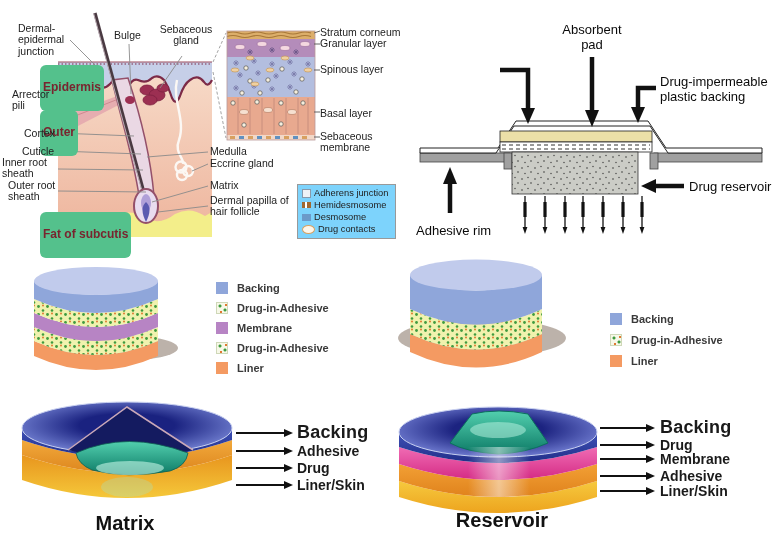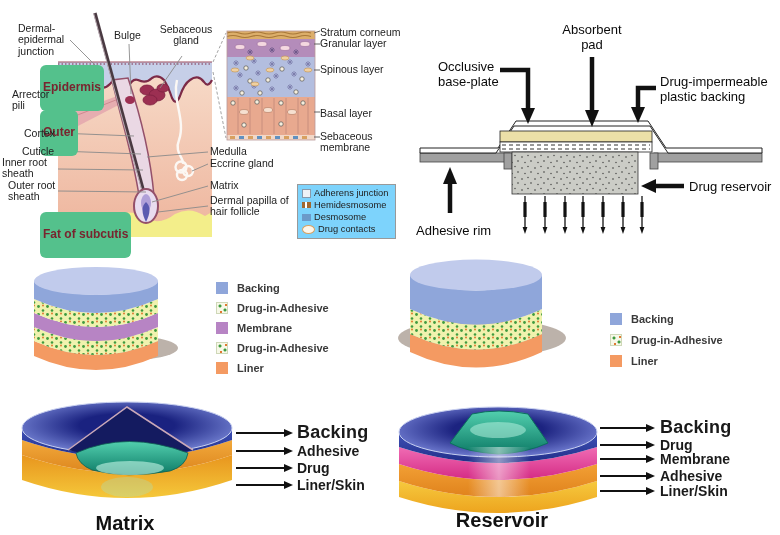--- a/index.html
+++ b/index.html
@@ -432,22 +432,20 @@
         <span class="txt">Desmosome</span>
       </div>
   <div class="row">
         <span class="jic focal"></span>
         <span class="txt">Drug contacts</span>
       </div>
 </div>
 
 <div class="patch-lbl center" style="left:552px;top:22px;width:80px;">Absorbent
 pad</div>
-<div class="patch-lbl" style="left:438px;top:59px;">Occlusive
-base-plate</div>
 <div class="patch-lbl" style="left:660px;top:74px;width:118px;">Drug-impermeable
 plastic backing</div>
 <div class="patch-lbl" style="left:689px;top:179px;">Drug reservoir</div>
 <div class="patch-lbl" style="left:416px;top:223px;">Adhesive rim</div>
 
 <div class="mid-legend" style="left:216px;top:282px;">
   <div class="row">
         <span class="sw backing"></span>
         <span class="txt">Backing</span>
       </div>

